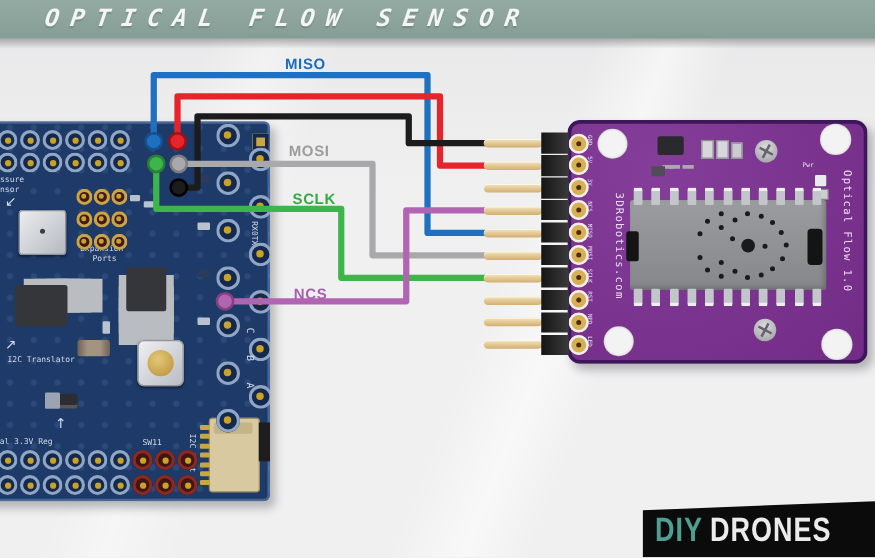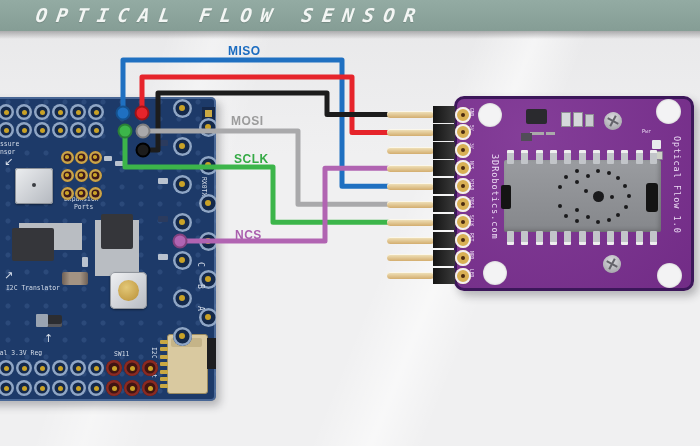--- a/index.html
+++ b/index.html
@@ -396,20 +396,25 @@
       <circle cx="143" cy="131" r="6.5" fill="#a9a9ab" stroke="#7e7e80" stroke-width="2"></circle>
       <circle cx="125" cy="131" r="6.5" fill="#3cb54a" stroke="#2a7f37" stroke-width="2"></circle>
       <circle cx="180" cy="241" r="6.5" fill="#b164b2" stroke="#82427f" stroke-width="2"></circle>
     </svg>
 
   <div class="abs titlebar">
     <div class="t">OPTICAL FLOW SENSOR</div>
   </div>
   <div class="abs titleshadow"></div>
 
+  <div class="abs logo">
+    <div class="txt">
+      <span class="diy">DIY</span><span class="drones">DRONES</span>
+    </div>
+  </div>
 
 <div style="position: absolute; left: 387px; top: 111px; width: 47px; height: 7px; border-radius: 3.5px; background: linear-gradient(rgb(243, 231, 194), rgb(211, 173, 110)); box-shadow: rgba(255, 255, 255, 0.7) 0px 1px 0px inset; z-index: 2;"></div>
     <div style="position: absolute; left: 433px; top: 106.3px; width: 22px; height: 16.4px; background: linear-gradient(90deg, rgb(21, 21, 21), rgb(58, 58, 58)); z-index: 2;"></div>
     <div style="position: absolute; left: 387px; top: 128.93px; width: 47px; height: 7px; border-radius: 3.5px; background: linear-gradient(rgb(243, 231, 194), rgb(211, 173, 110)); box-shadow: rgba(255, 255, 255, 0.7) 0px 1px 0px inset; z-index: 2;"></div>
     <div style="position: absolute; left: 433px; top: 124.23px; width: 22px; height: 16.4px; background: linear-gradient(90deg, rgb(21, 21, 21), rgb(58, 58, 58)); z-index: 2;"></div>
     <div style="position: absolute; left: 387px; top: 146.86px; width: 47px; height: 7px; border-radius: 3.5px; background: linear-gradient(rgb(243, 231, 194), rgb(211, 173, 110)); box-shadow: rgba(255, 255, 255, 0.7) 0px 1px 0px inset; z-index: 2;"></div>
     <div style="position: absolute; left: 433px; top: 142.16px; width: 22px; height: 16.4px; background: linear-gradient(90deg, rgb(21, 21, 21), rgb(58, 58, 58)); z-index: 2;"></div>
     <div style="position: absolute; left: 387px; top: 164.79px; width: 47px; height: 7px; border-radius: 3.5px; background: linear-gradient(rgb(243, 231, 194), rgb(211, 173, 110)); box-shadow: rgba(255, 255, 255, 0.7) 0px 1px 0px inset; z-index: 2;"></div>
     <div style="position: absolute; left: 433px; top: 160.09px; width: 22px; height: 16.4px; background: linear-gradient(90deg, rgb(21, 21, 21), rgb(58, 58, 58)); z-index: 2;"></div>
     <div style="position: absolute; left: 387px; top: 182.72px; width: 47px; height: 7px; border-radius: 3.5px; background: linear-gradient(rgb(243, 231, 194), rgb(211, 173, 110)); box-shadow: rgba(255, 255, 255, 0.7) 0px 1px 0px inset; z-index: 2;"></div>

